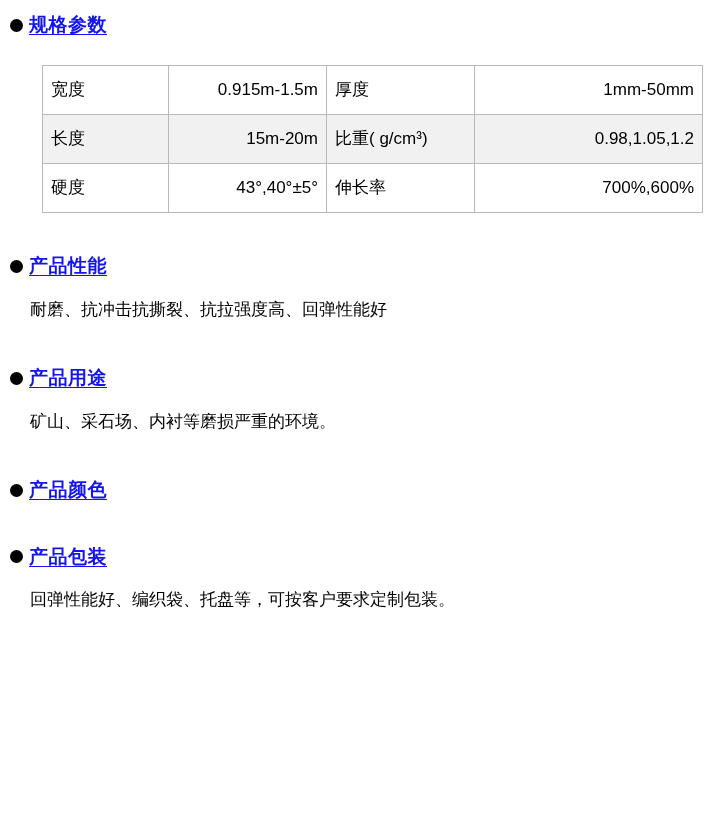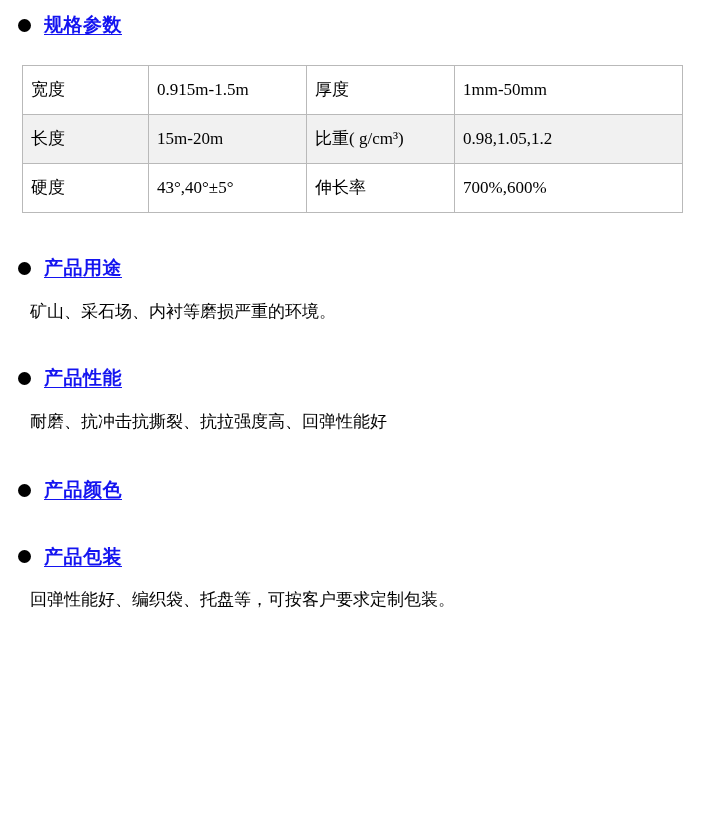--- a/index.html
+++ b/index.html
@@ -18,22 +18,22 @@
     width: 708px;
     min-height: 829px;
     box-sizing: border-box;
     padding: 0;
   }
 
   
   .section-head {
     display: flex;
     align-items: center;
-    gap: 13px;
-    margin: 8px;
+    gap: 6px;
+    margin: 0;
     padding: 0 0 0 10px;
     font-family: Liberation Serif, serif;
   }
   .bullet-icon {
     width: 13px;
     height: 13px;
     border-radius: 50%;
     background: #000000;
     display: inline-block;
     flex: 0 0 auto;
@@ -43,23 +43,22 @@
     font-weight: bold;
     color: #1414f0;
     text-decoration: underline;
     text-underline-offset: 3px;
     letter-spacing: 0.5px;
     line-height: 1.2;
   }
 
   
   .table-wrap {
-    margin: 28px 0 0 22px;
+    margin: 28px 0 0 42px;
     width: 660px;
-    font-family: Liberation Serif, serif;
   }
   table.spec {
     border-collapse: collapse;
     width: 660px;
     table-layout: fixed;
   }
   table.spec td {
     border: 1px solid #b9b9b9;
     height: 48px;
     font-size: 17px;
@@ -72,21 +71,21 @@
     background: #ffffff;
   }
   table.spec tr:nth-child(even) td {
     background: #f1f1f1;
   }
   td.label {
     text-align: left;
     padding-left: 14px;
   }
   td.value {
-    text-align: left;
+    text-align: right;
   }
   col.c1 { width: 126px; }
   col.c2 { width: 158px; }
   col.c3 { width: 148px; }
   col.c4 { width: 228px; }
 
   
   .block {
     margin-top: 34px;
   }
@@ -134,34 +133,34 @@
             <td class="label">硬度</td>
             <td class="value">43°,40°±5°</td>
             <td class="label">伸长率</td>
             <td class="value">700%,600%</td>
           </tr>
         </tbody>
       </table>
     </div>
   </div>
 
+  <div class="block" style="margin-top:42px;">
+    <div class="section-head">
+      <span class="bullet-icon"></span>
+      <span class="section-title">产品性能</span>
+    </div>
+    <div class="block-body">耐磨、抗冲击抗撕裂、抗拉强度高、回弹性能好</div>
+  </div>
+
   <div class="block" style="margin-top:44px;">
     <div class="section-head">
       <span class="bullet-icon"></span>
       <span class="section-title">产品用途</span>
     </div>
     <div class="block-body">矿山、采石场、内衬等磨损严重的环境。</div>
-  </div>
-
-  <div class="block" style="margin-top:42px;">
-    <div class="section-head">
-      <span class="bullet-icon"></span>
-      <span class="section-title">产品性能</span>
-    </div>
-    <div class="block-body">耐磨、抗冲击抗撕裂、抗拉强度高、回弹性能好</div>
   </div>
 
   <div class="block" style="margin-top:44px;text-align:center;">
     <div class="section-head">
       <span class="bullet-icon"></span>
       <span class="section-title">产品颜色</span>
     </div>
   </div>
 
   <div class="block" style="margin-top:44px;">

